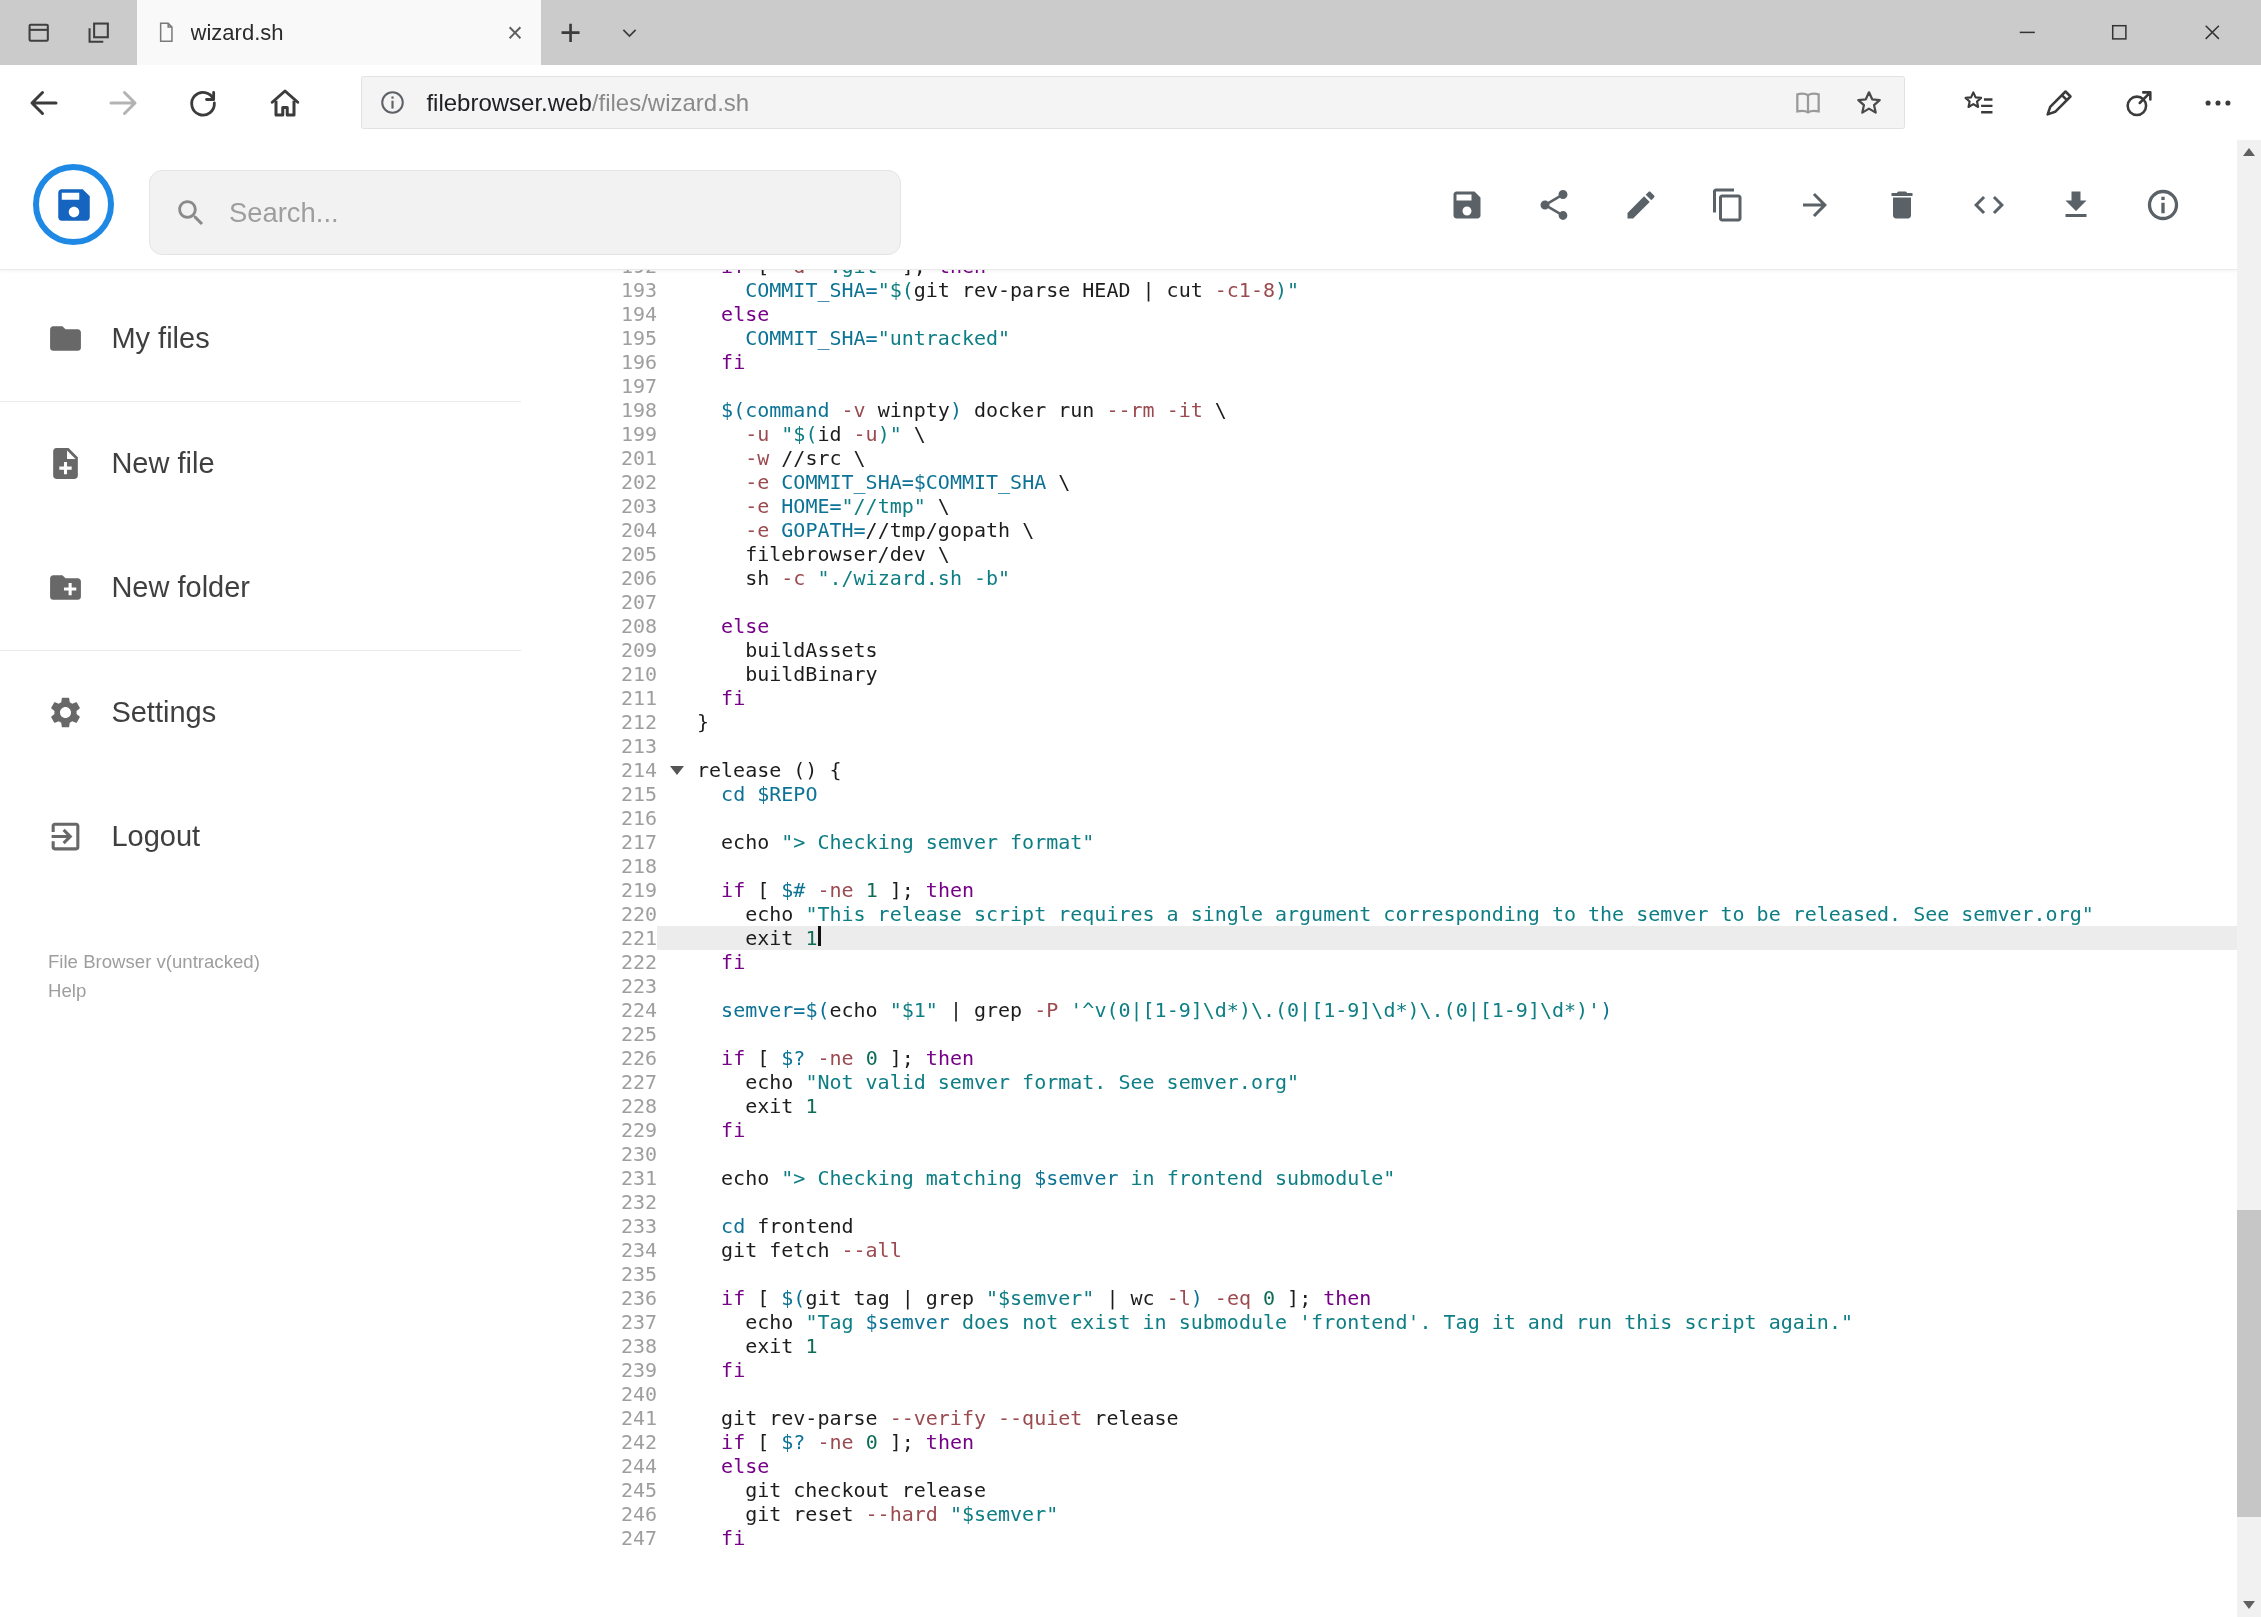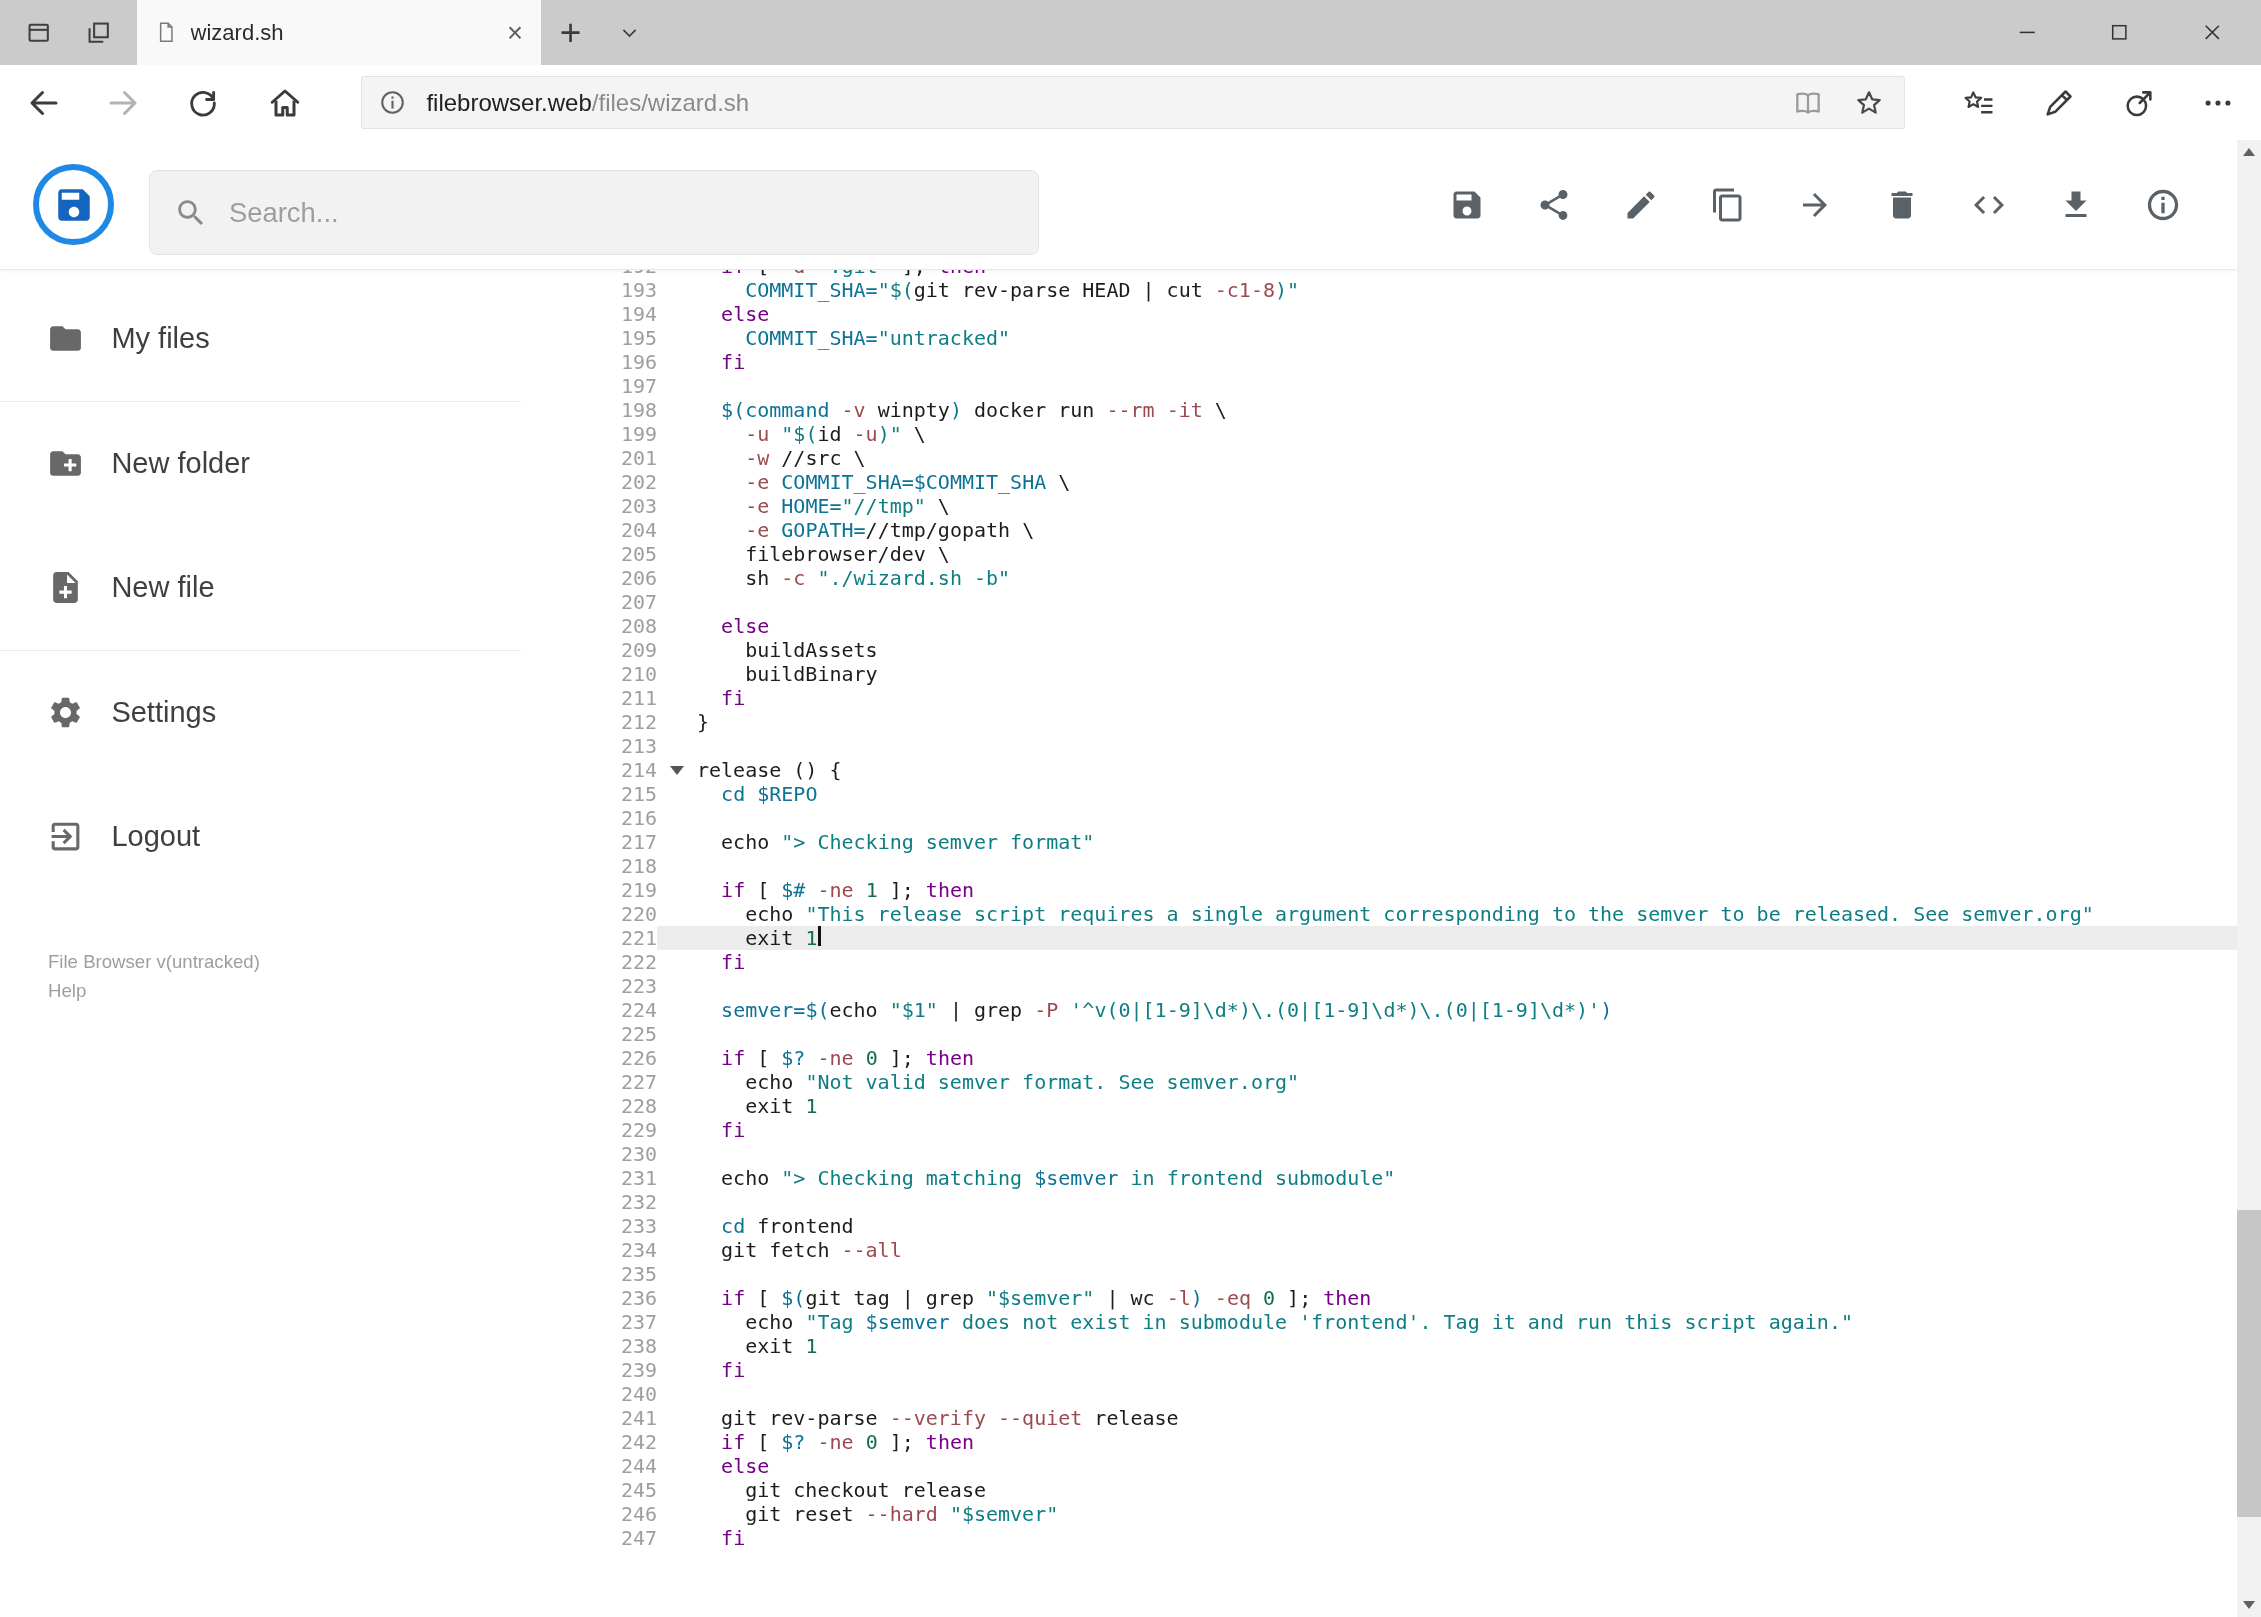--- a/index.html
+++ b/index.html
@@ -25,22 +25,22 @@
   .url-info { margin-left:16px; display:flex; align-items:center; }
   .url-text { margin-left:19.4px; font-size:24px; color:#202124; flex:1; white-space:nowrap; overflow:hidden; }
   .url-path { color:#8a8a8a; }
   .url-right { display:flex; align-items:center; gap:29px; margin-right:19.4px; }
 
   
   .appheader { position:absolute; top:140px; left:0; width:2237px; height:129px; background:#fff;
     box-shadow:0 0.8px 0 #e5e5e5, 0 2.4px 4px rgba(0,0,0,0.05); z-index:5; }
   .logo { position:absolute; left:33px; top:24px; width:81px; height:81px; border-radius:50%;
     border:6.5px solid #1e88e5; background:#fff; display:flex; align-items:center; justify-content:center; }
-  .searchbox { position:absolute; left:149px; top:30px; width:890px; height:85px; background:#f2f2f2;
-    border:0.8px solid #e4e4e4; border-radius:8px; display:flex; align-items:center; }
+  .searchbox { position:absolute; left:149px; top:30px; width:752px; height:85px; background:#f2f2f2;
+    border:0.8px solid #e4e4e4; border-radius:13px; display:flex; align-items:center; }
   .searchbox input { border:none; outline:none; background:transparent; font-size:27.4px; color:#444;
     font-family:"Liberation Sans", sans-serif; flex:1; margin-left:21px; }
   .searchbox input::placeholder { color:#9e9e9e; }
   .actions { position:absolute; left:1447px; top:45px; display:flex; gap:48px; }
   .act { width:39px; height:39px; display:flex; align-items:center; justify-content:center; }
 
   
   .main { position:absolute; top:270px; left:0; width:2261px; height:1347px; display:flex; }
   .sidebar { width:521px; padding-top:6.5px; background:#fff; position:relative; flex:none; }
   .sb-item { height:124px; display:flex; align-items:center; padding-left:47px; cursor:pointer; }
@@ -277,32 +277,32 @@
         <svg width="37" height="37" viewBox="0 0 24 24">
             <path fill="#686868" d="M10 4H4c-1.1 0-1.99.9-1.99 2L2 18c0 1.1.9 2 2 2h16c1.1 0 2-.9 2-2V8c0-1.1-.9-2-2-2h-8l-2-2z"></path>
           </svg>
       </span>
       <span class="lbl">My files</span>
     </div>
     <hr class="sb-div">
     <div class="sb-item">
       <span>
         <svg width="37" height="37" viewBox="0 0 24 24">
+            <path fill="#686868" d="M14 2H6c-1.1 0-1.99.9-1.99 2L4 20c0 1.1.89 2 2 2h12c1.1 0 2-.9 2-2V8l-6-6zm2 14h-3v3h-2v-3H8v-2h3v-3h2v3h3v2zm-3-7V3.5L18.5 9H13z"></path>
+          </svg>
+      </span>
+      <span class="lbl">New file</span>
+    </div>
+    <div class="sb-item">
+      <span>
+        <svg width="37" height="37" viewBox="0 0 24 24">
             <path fill="#686868" d="M20 6h-8l-2-2H4c-1.11 0-1.99.89-1.99 2L2 18c0 1.1.89 2 2 2h16c1.1 0 2-.9 2-2V8c0-1.1-.9-2-2-2zm-1 8h-3v3h-2v-3h-3v-2h3V9h2v3h3v2z"></path>
           </svg>
       </span>
       <span class="lbl">New folder</span>
-    </div>
-    <div class="sb-item">
-      <span>
-        <svg width="37" height="37" viewBox="0 0 24 24">
-            <path fill="#686868" d="M14 2H6c-1.1 0-1.99.9-1.99 2L4 20c0 1.1.89 2 2 2h12c1.1 0 2-.9 2-2V8l-6-6zm2 14h-3v3h-2v-3H8v-2h3v-3h2v3h3v2zm-3-7V3.5L18.5 9H13z"></path>
-          </svg>
-      </span>
-      <span class="lbl">New file</span>
     </div>
     <hr class="sb-div">
     <div class="sb-item">
       <span>
         <svg width="37" height="37" viewBox="0 0 24 24">
             <path fill="#686868" d="M19.14 12.94c.04-.3.06-.61.06-.94 0-.32-.02-.64-.07-.94l2.03-1.58c.18-.14.23-.41.12-.61l-1.92-3.32c-.12-.22-.37-.29-.59-.22l-2.39.96c-.5-.38-1.03-.7-1.62-.94l-.36-2.54c-.04-.24-.24-.41-.48-.41h-3.84c-.24 0-.43.17-.47.41l-.36 2.54c-.59.24-1.13.57-1.62.94l-2.39-.96c-.22-.08-.47 0-.59.22L2.74 8.87c-.12.21-.08.47.12.61l2.03 1.58c-.05.3-.09.63-.09.94s.02.64.07.94l-2.03 1.58c-.18.14-.23.41-.12.61l1.92 3.32c.12.22.37.29.59.22l2.39-.96c.5.38 1.03.7 1.62.94l.36 2.54c.05.24.24.41.48.41h3.84c.24 0 .44-.17.47-.41l.36-2.54c.59-.24 1.13-.56 1.62-.94l2.39.96c.22.08.47 0 .59-.22l1.92-3.32c.12-.22.07-.47-.12-.61l-2.01-1.58zM12 15.6c-1.98 0-3.6-1.62-3.6-3.6s1.62-3.6 3.6-3.6 3.6 1.62 3.6 3.6-1.62 3.6-3.6 3.6z"></path>
           </svg>
       </span>
       <span class="lbl">Settings</span>
     </div>

